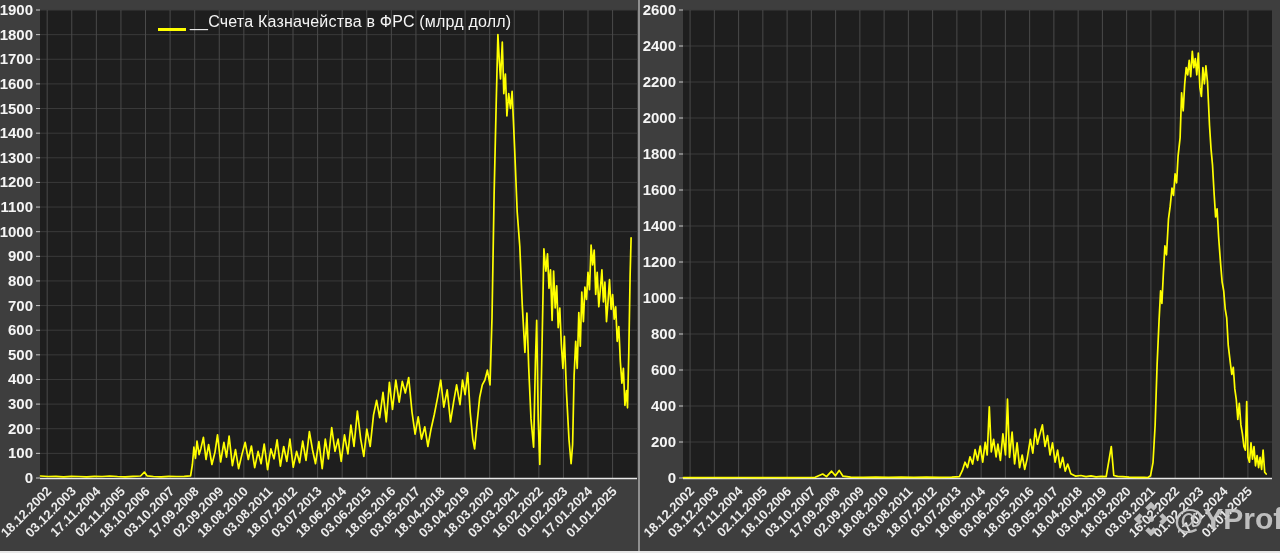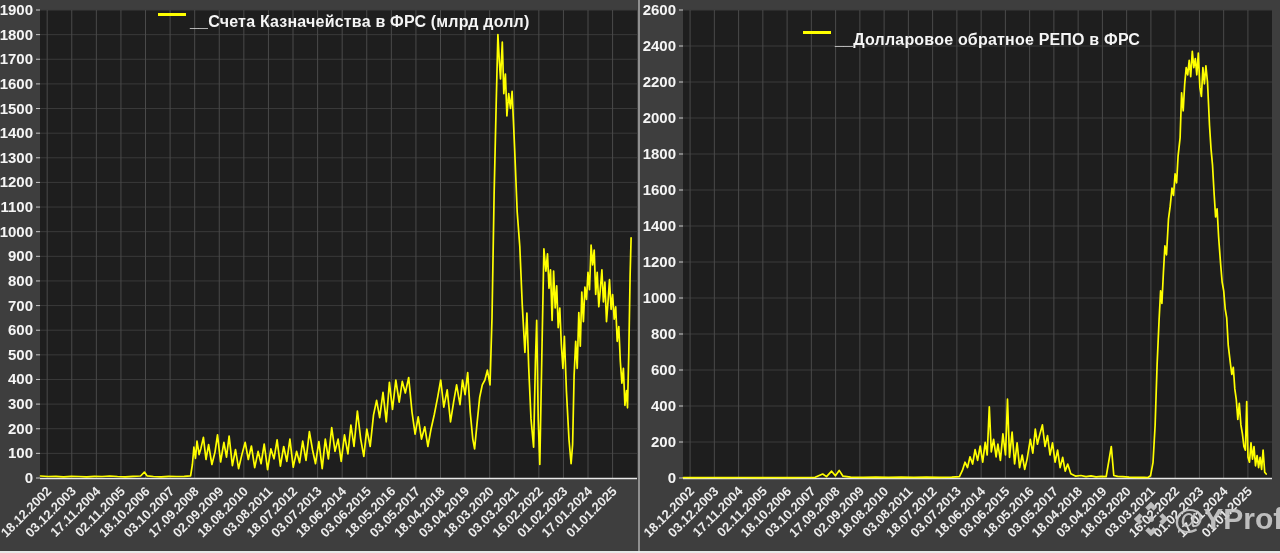--- a/index.html
+++ b/index.html
@@ -6,22 +6,22 @@
   body{
     width:1280px;height:553px;position:relative;overflow:hidden;
     background:#3e3e3e;
     font-family:"Liberation Sans", sans-serif;
   }
   .panel{position:absolute;top:0;height:553px;}
   #panel-left{left:0;width:641px;}
   #panel-right{left:641px;width:639px;}
   .chart-svg{position:absolute;left:0;top:0;}
   .legend{
-    position:absolute;display:flex;align-items:flex-start;
-    color:#f5f5f5;font-size:16px;font-weight:700;letter-spacing:.2px;
+    position:absolute;display:flex;align-items:flex-end;
+    color:#f5f5f5;font-size:16px;font-weight:400;letter-spacing:.2px;
     white-space:nowrap;z-index:5;
   }
   #legend-left{left:158px;top:13px;}
   #legend-right{left:162px;top:31px;}
   .legend-line{display:inline-block;width:28px;height:3px;background:#ffff00;margin-right:4px;}
   #panel-divider{
     position:absolute;left:638px;top:0;width:2px;height:553px;
     background:#8f8f8f;z-index:6;
   }
   #bottom-strip{
@@ -263,24 +263,20 @@
         <text x="466.3973614095427" y="492" text-anchor="end" transform="rotate(-45 466.3973614095427 492)">03.04.2019</text>
         <text x="490.65089815212485" y="492" text-anchor="end" transform="rotate(-45 490.65089815212485 492)">18.03.2020</text>
         <text x="514.9044348947127" y="492" text-anchor="end" transform="rotate(-45 514.9044348947127 492)">03.03.2021</text>
         <text x="539.1579716373006" y="492" text-anchor="end" transform="rotate(-45 539.1579716373006 492)">16.02.2022</text>
         <text x="563.4115083798885" y="492" text-anchor="end" transform="rotate(-45 563.4115083798885 492)">01.02.2023</text>
         <text x="587.6650451224764" y="492" text-anchor="end" transform="rotate(-45 587.6650451224764 492)">17.01.2024</text>
         <text x="611.9185818650643" y="492" text-anchor="end" transform="rotate(-45 611.9185818650643 492)">01.01.2025</text>
       </g>
       <polyline points="42.5,477.5 55.2,477.6 70.3,477.5 85.5,477.6 100.7,477.5 115.9,477.6 131.1,477.5 146.3,477.6 161.5,477.5 174.1,477.3 181.7,474.0 185.5,476.6 190.6,471.2 194.4,475.8 198.2,470.4 202.0,476.2 209.6,477.1 222.2,477.3 234.9,477.1 247.5,477.3 260.2,477.1 272.8,477.3 285.5,477.1 298.2,477.3 310.8,477.1 318.4,476.6 321.4,470.4 324.0,462.2 326.5,467.6 329.0,456.8 331.6,464.0 334.1,449.6 336.6,460.4 339.2,446.0 341.7,462.2 344.2,442.4 346.2,455.0 348.3,406.9 350.3,451.9 352.6,439.3 355.1,456.8 356.9,444.2 359.4,460.4 361.9,433.9 364.5,455.0 366.5,399.2 368.5,457.3 371.1,432.1 373.6,464.0 376.1,442.9 378.6,467.6 381.2,455.0 383.7,469.4 386.2,458.6 389.3,439.3 391.8,453.2 394.3,429.0 396.4,444.2 398.9,433.9 401.4,424.9 404.0,446.5 406.5,435.7 409.0,455.0 411.5,442.9 414.1,462.2 416.6,450.1 419.1,467.6 421.7,457.3 424.2,471.2 426.7,464.0 429.8,473.7 434.8,476.2 439.9,475.5 445.0,476.6 450.0,475.8 455.1,476.9 460.1,476.4 465.2,476.7 470.3,446.5 472.8,475.5 476.6,476.4 481.7,476.7 488.0,477.1 495.6,477.3 503.2,477.3 507.0,477.5 509.5,475.8 512.0,462.7 514.1,425.8 516.1,364.6 518.1,319.6 519.6,290.8 520.9,303.4 522.4,272.8 523.9,245.8 525.5,254.8 527.5,218.8 529.2,206.2 531.0,188.2 532.5,195.4 534.1,173.8 535.6,182.8 537.1,155.8 539.1,137.8 540.6,92.8 542.2,110.8 543.7,83.8 545.2,67.6 546.7,74.8 548.2,60.4 549.7,76.6 551.3,51.4 552.8,67.6 554.3,58.6 555.8,74.8 557.3,53.2 558.9,87.4 560.4,96.4 561.9,67.6 563.4,83.8 564.9,65.8 566.5,82.0 568.5,125.2 570.0,148.6 571.5,164.8 573.0,191.8 574.6,217.0 576.1,208.9 577.6,236.8 579.6,263.8 581.1,281.8 582.7,290.8 584.2,308.8 585.7,317.8 587.2,344.8 589.2,361.9 590.8,374.5 592.3,367.3 593.8,388.9 595.3,399.7 596.8,419.5 598.3,403.3 599.9,424.9 601.4,433.9 602.9,446.5 604.4,450.1 605.7,401.5 607.0,457.3 608.5,462.2 610.0,442.9 611.5,459.1 613.0,446.5 614.5,465.8 616.1,455.5 617.6,467.6 619.1,457.3 620.6,469.4 622.1,450.1 623.7,472.2 625.2,474.0" fill="none" stroke="#ffff00" stroke-width="1.7" stroke-linejoin="round" stroke-linecap="round"></polyline>
     </svg>
-  <div class="legend" id="legend-right">
-    <span class="legend-line"></span>
-    <span>__Долларовое обратное РЕПО в ФРС</span>
-  </div>
 </section>
 
 <div id="panel-divider"></div>
 <div id="bottom-strip"></div>
 
 <div id="watermark">
   <svg width="34" height="34" viewBox="0 0 34 34">
     <g transform="rotate(45 17 17)" stroke="#c9c9c9" fill="none" stroke-width="4.5">
       <path d="M7 13 V7 H13"></path>
       <path d="M21 7 H27 V13"></path>

